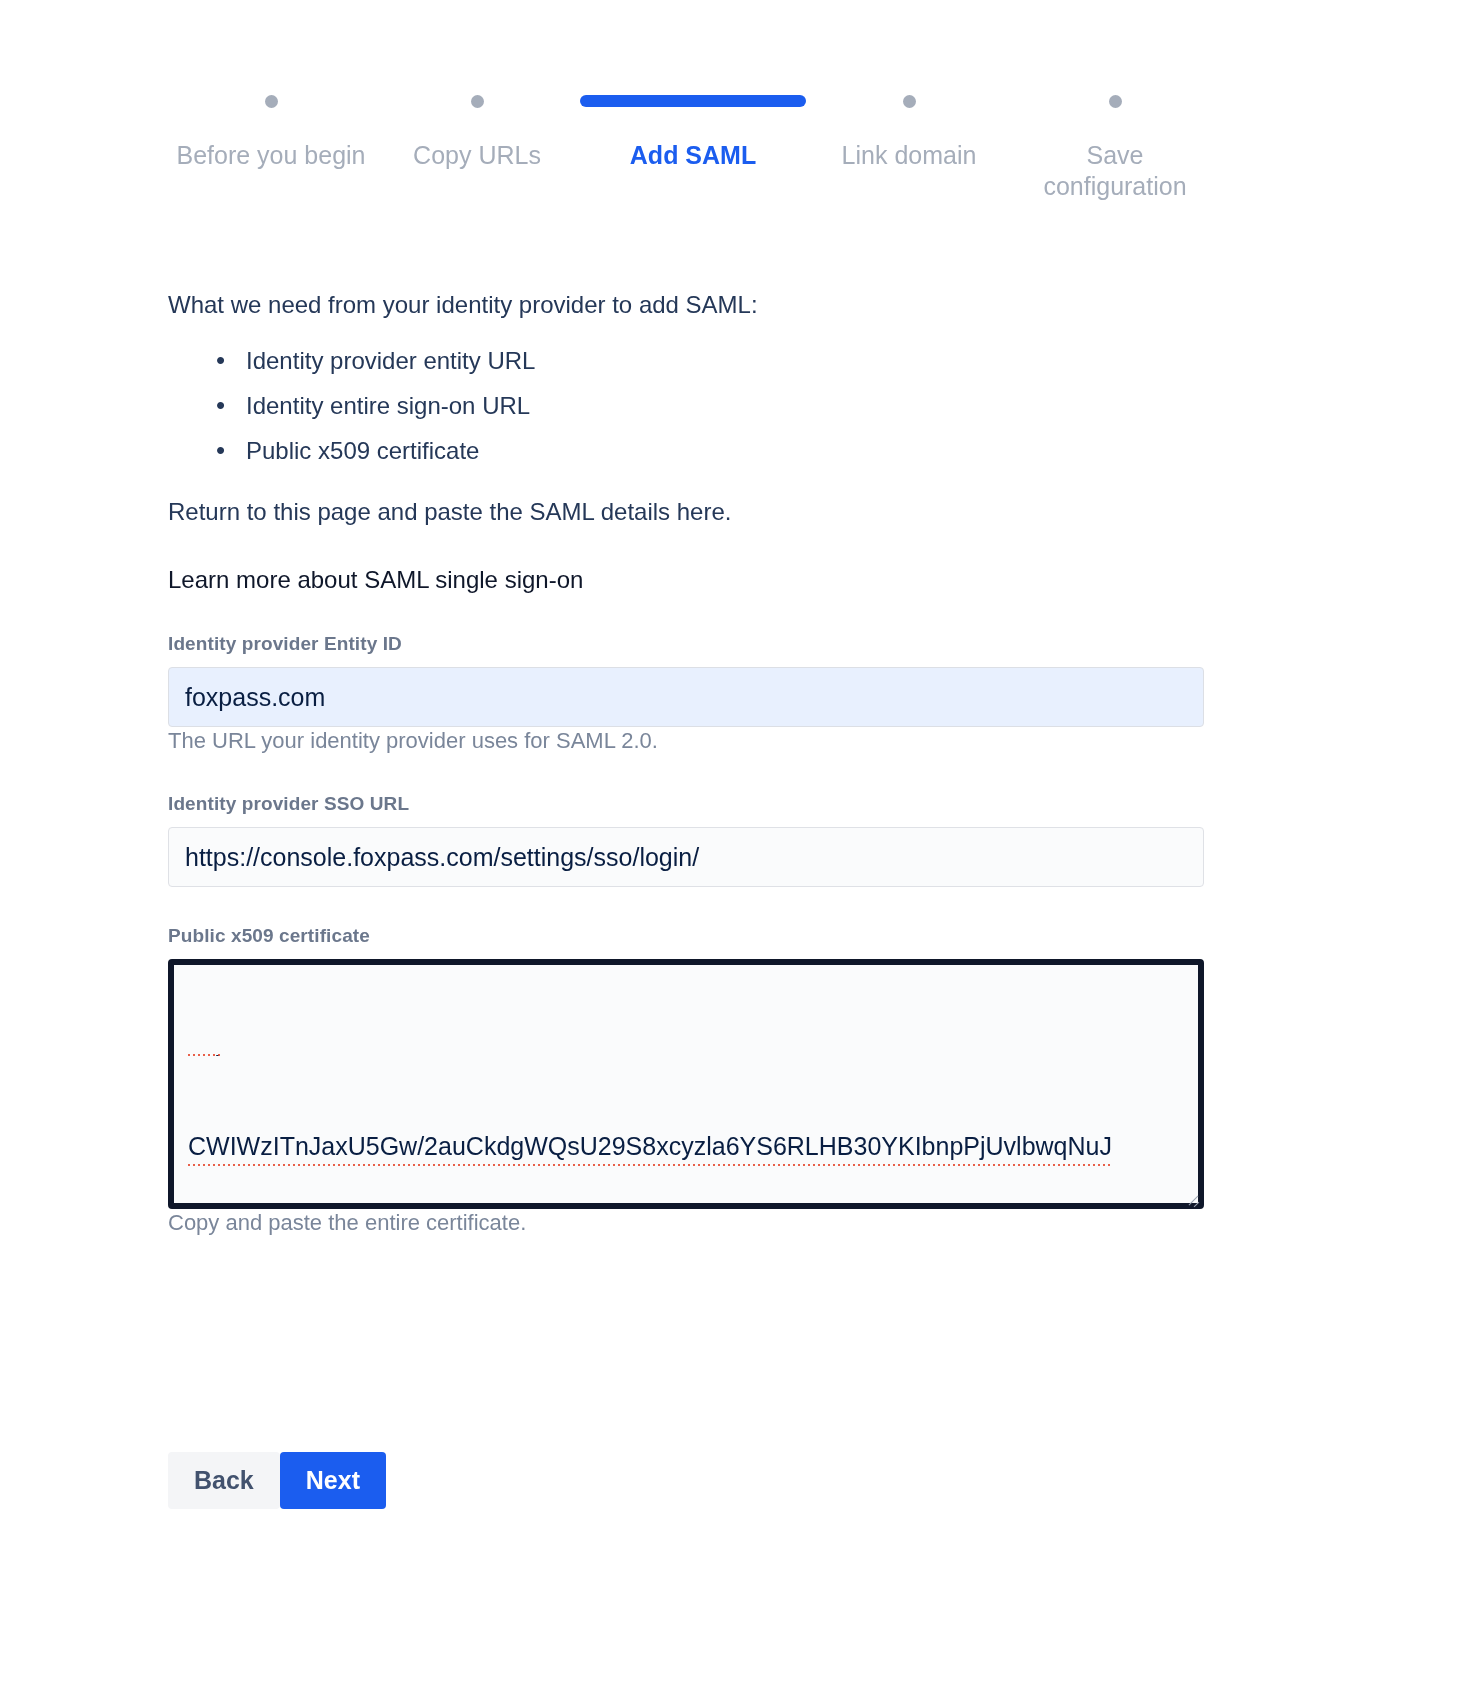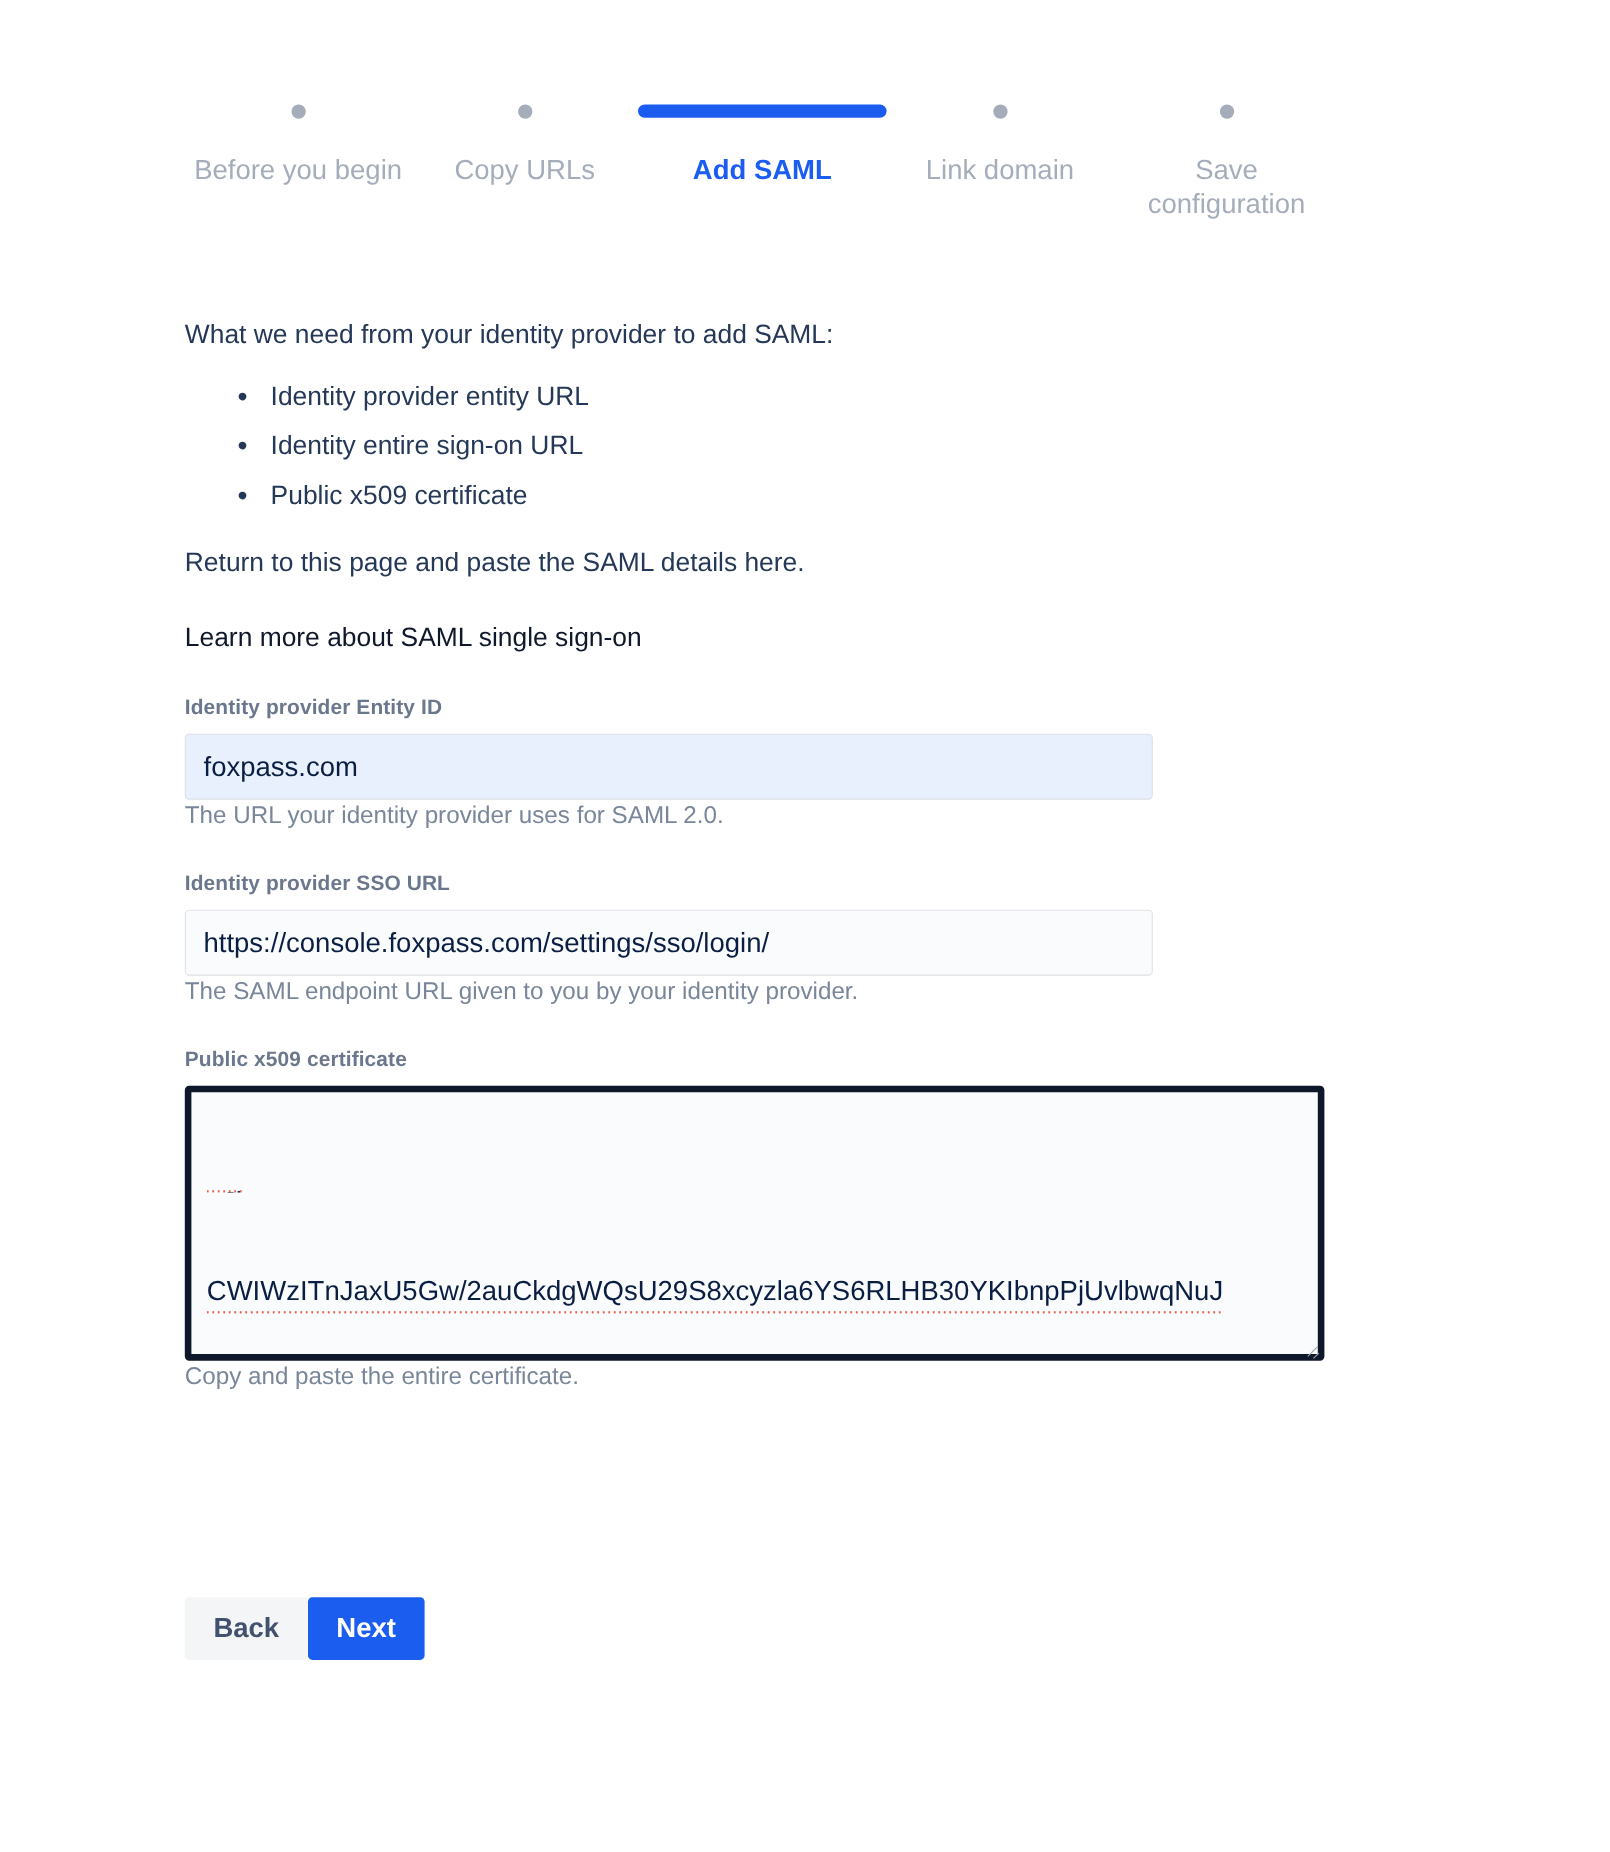--- a/index.html
+++ b/index.html
@@ -123,21 +123,21 @@
   .field-group { margin-top: 37px; }
   .field-label {
     font-size: 19px;
     line-height: 24px;
     font-weight: 700;
     color: #6B778C;
     margin-bottom: 11px;
     letter-spacing: 0.1px;
   }
   .text-input {
-    width: 880px;
+    width: 1036px;
     height: 60px;
     border: 1px solid #DFE1E6;
     border-radius: 4px;
     font-family: "Liberation Sans", sans-serif;
     font-size: 25px;
     line-height: 58px;
     color: #091E42;
     padding: 0 16px;
     background: #FAFBFC;
     display: block;
@@ -301,21 +301,20 @@
   <div class="field-group">
     <div class="field-label">Identity provider Entity ID</div>
     <input class="text-input autofilled" type="text" value="foxpass.com" style="">
     <div class="field-help">The URL your identity provider uses for SAML 2.0.</div>
   </div>
 
   
   <div class="field-group">
     <div class="field-label">Identity provider SSO URL</div>
     <input class="text-input" type="text" value="https://console.foxpass.com/settings/sso/login/" style="">
-    <div class="field-help">The SAML endpoint URL given to you by your identity provider.</div>
   </div>
 
   
   <div class="field-group">
     <div class="field-label">Public x509 certificate</div>
     <div class="cert-wrap">
       <div class="cert-area">
         <span class="cert-line clipped">gJl</span>
         <span class="cert-line">CWIWzITnJaxU5Gw/2auCkdgWQsU29S8xcyzla6YS6RLHB30YKIbnpPjUvlbwqNuJ</span>
         

